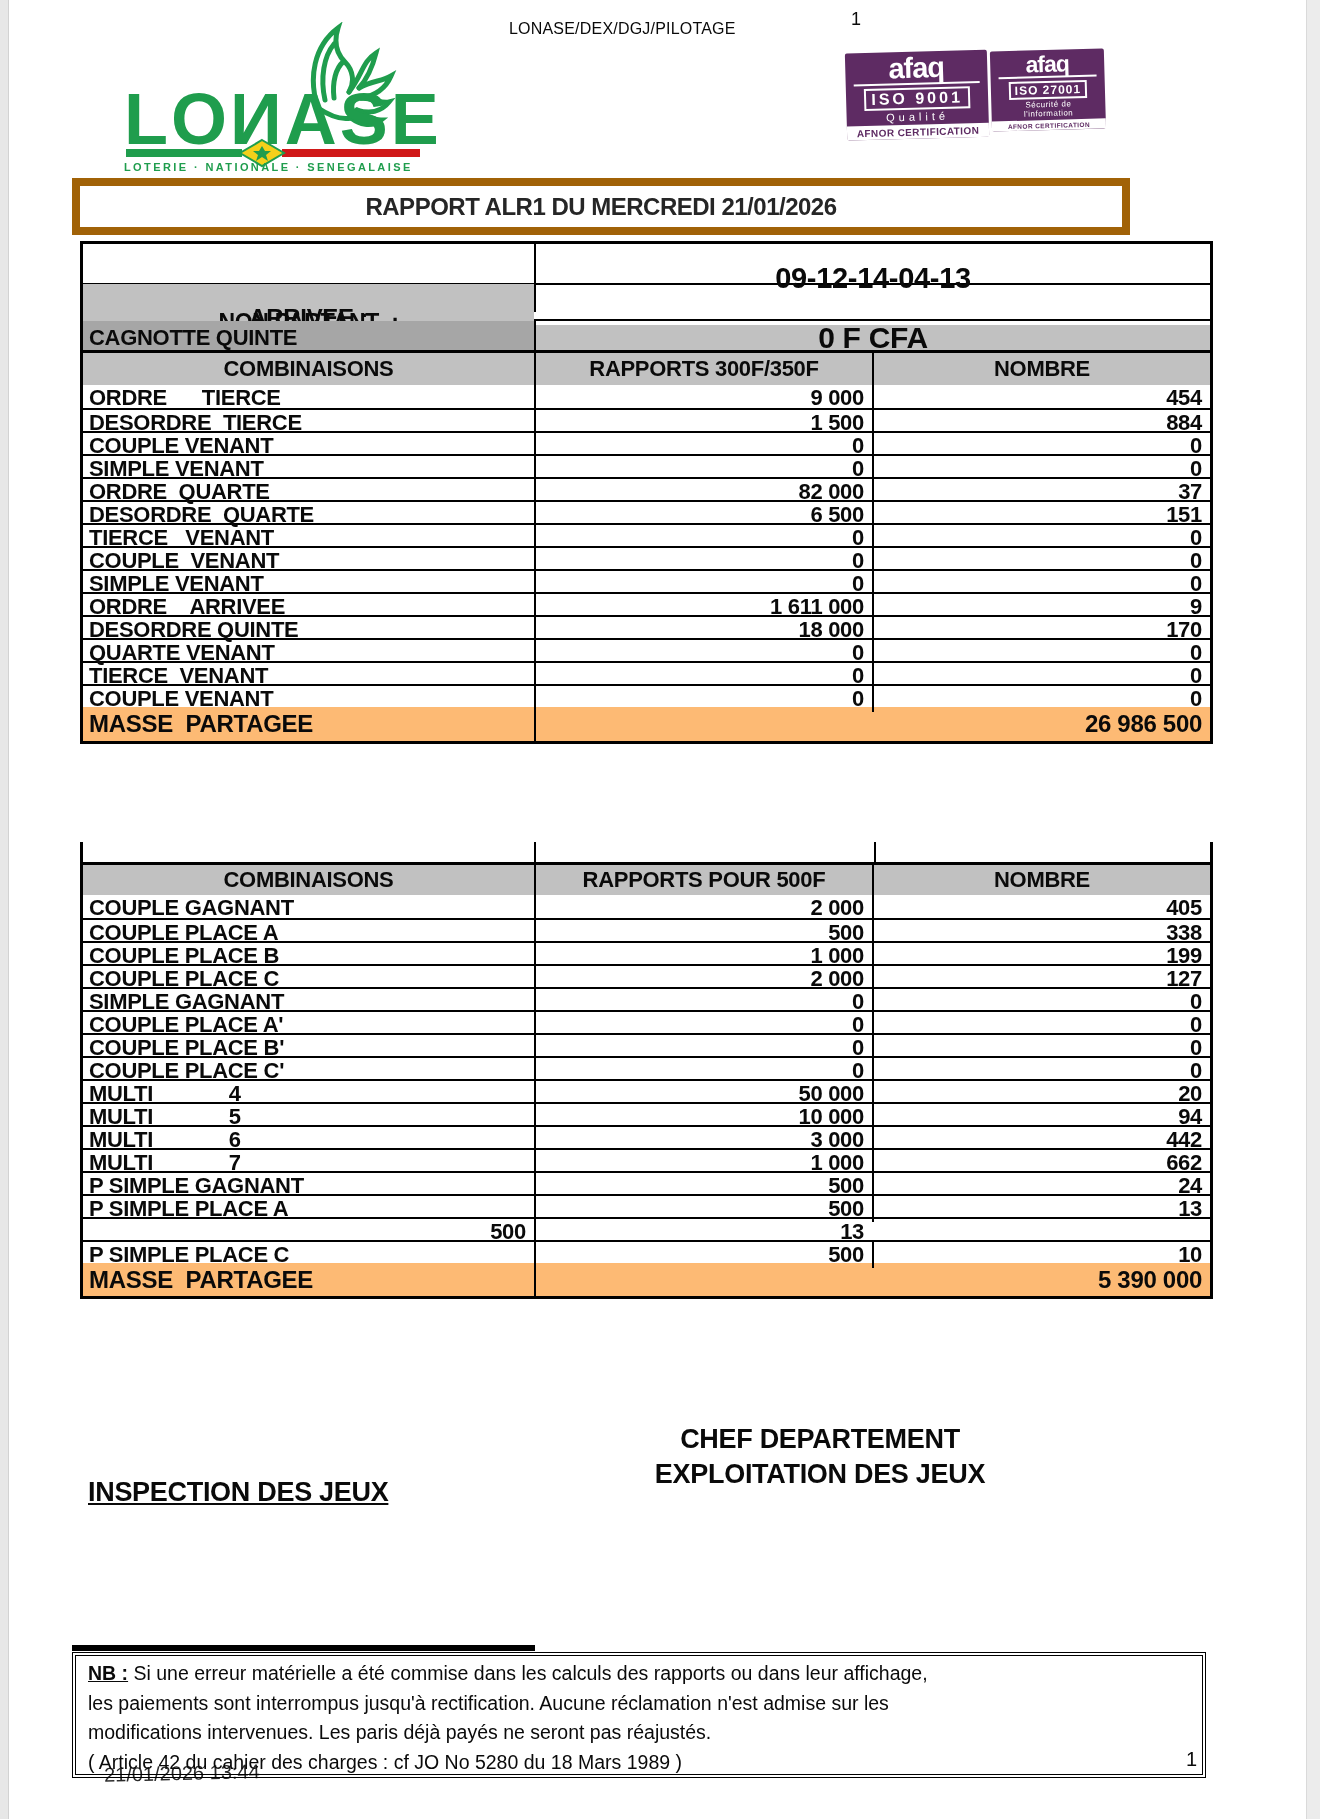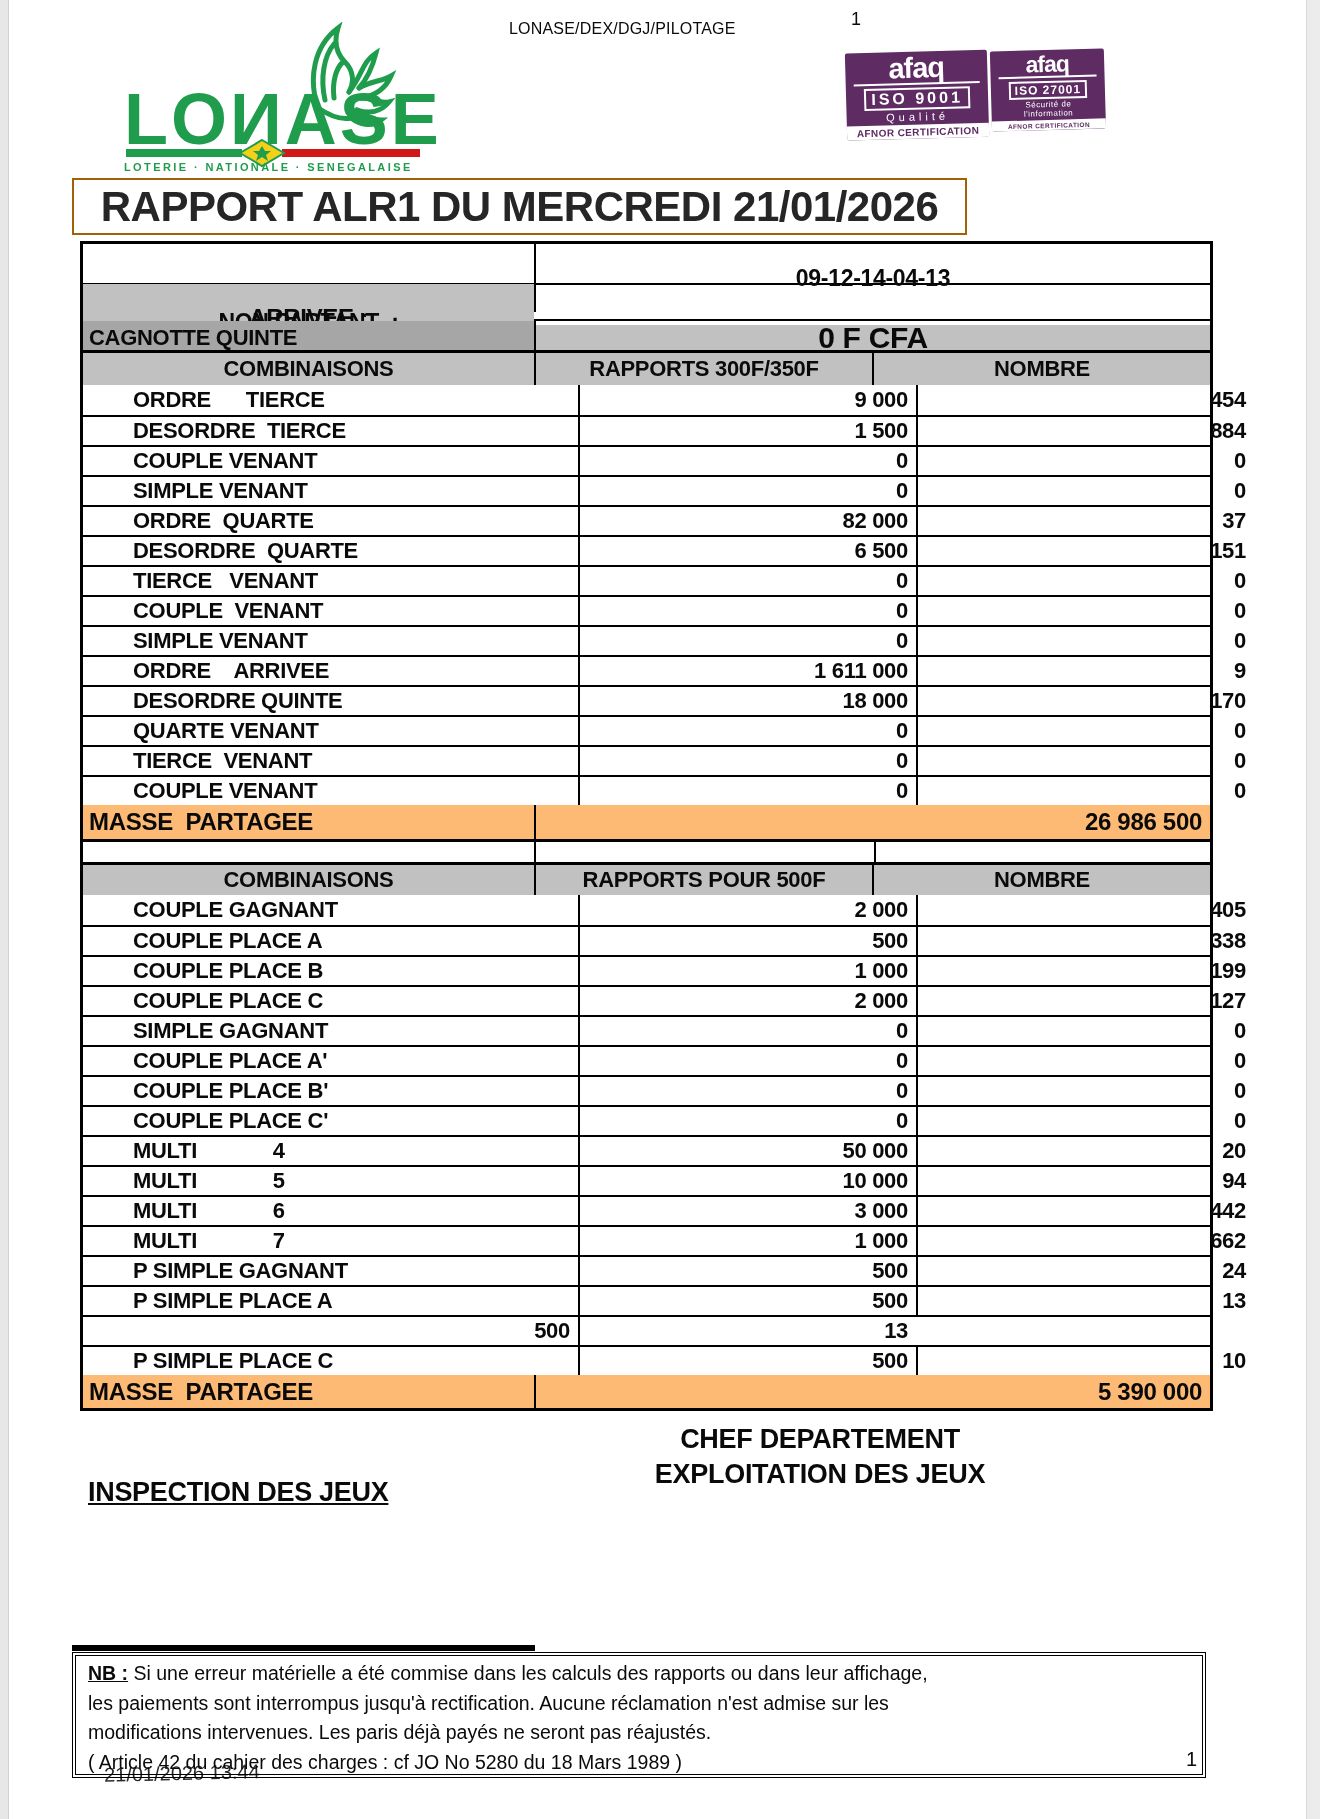--- a/index.html
+++ b/index.html
@@ -20,39 +20,39 @@
   .b2{width:114px;margin-left:3px;margin-top:2px;}
   .afaq{font-weight:bold;font-size:29px;line-height:27px;letter-spacing:-1px;border-bottom:2px solid #fff;padding-bottom:1px;margin:0 2px;}
   .b2 .afaq{font-size:23px;line-height:22px;}
   .isobox{display:inline-block;border:2px solid #fff;font-weight:bold;font-size:16px;letter-spacing:3px;padding:0 5px;margin:3px 0 1px;}
   .b2 .isobox{font-size:12px;letter-spacing:1px;padding:0 4px;margin:3px 0 1px;}
   .blabel{font-size:11px;letter-spacing:4px;margin-bottom:1px;}
   .b2 .blabel{font-size:8px;letter-spacing:.5px;line-height:9px;padding:0 10px;margin-bottom:2px;}
   .bfoot{background:#fff;color:#5e2b63;font-weight:bold;font-size:10px;letter-spacing:.4px;margin:2px -6px 0;padding:2px 0 1px;}
   .b2 .bfoot{font-size:6.5px;}
 
-  .title-box{left:72px;top:178px;width:895px;height:57px;border:2px solid #a16207;
+  .title-box{left:72px;top:178px;width:1058px;height:57px;border:8px solid #a16207;
              display:flex;align-items:center;justify-content:center;
-             font-size:42px;font-weight:bold;letter-spacing:-.5px;color:#262626;}
+             font-size:24px;font-weight:bold;letter-spacing:-.5px;color:#262626;}
 
   
   .tbl{position:absolute;left:80px;width:1133px;border:3px solid #000;background:#fff;}
   .row{display:grid;grid-template-columns:451px 338px 338px;}
   .row + .row{border-top:2px solid #000;}
   .cell{height:100%;display:flex;align-items:center;font-weight:bold;white-space:pre;letter-spacing:-.3px;}
   .cell + .cell{border-left:2px solid #000;}
   .span2{grid-column:2 / 4;}
   .center{justify-content:center;}
   .right{justify-content:flex-end;padding-right:8px;}
   .lbl{padding-left:6px;}
   .gray{background:#c1c1c1;margin-top:40px;}
   .dgray{background:#a6a6a6;}
   .fs22{font-size:22px;} .fs23{font-size:23px;} .fs24{font-size:24px;}
-  .fs29{font-size:23px;} .fs30{font-size:30px;}
-  .row.data{height:30px;font-size:22px;padding-left:44px;}
+  .fs29{font-size:29px;} .fs30{font-size:30px;}
+  .row.data{height:23px;font-size:22px;}
   .row.data .cell{font-size:22px;}
   .row.head{height:32px;background:#c1c1c1;}
   .row.head .cell{font-size:22px;justify-content:center;}
   .row.masse{height:34px;background:#fdba74;}
   .row.masse .cell{font-size:24px;}
 
   .gap-strip{position:absolute;left:80px;top:842px;width:1133px;height:20px;background:#fff;
              border-left:3px solid #000;border-right:3px solid #000;}
   .gap-strip .v1{position:absolute;left:451px;top:0;width:2px;height:100%;background:#000;}
   .gap-strip .v2{position:absolute;left:791px;top:0;width:2px;height:100%;background:#000;}

